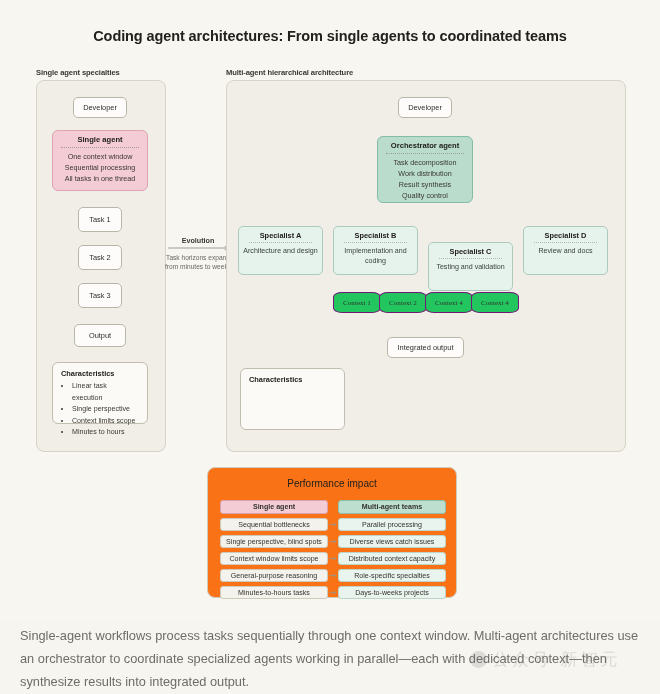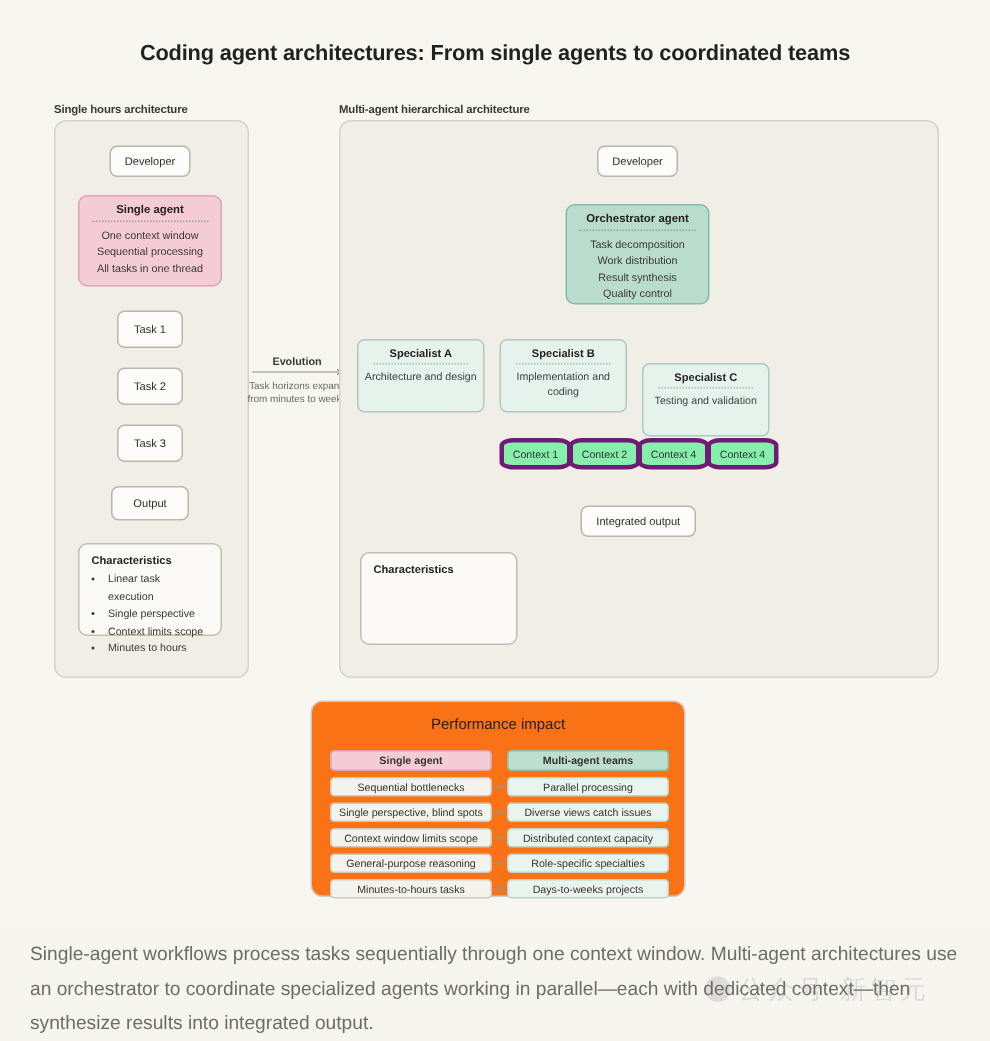--- a/index.html
+++ b/index.html
@@ -40,23 +40,23 @@
   .card .rule{border-top:1px dotted #a59c90;margin:0 2px 3px 2px;height:0;}
   .card .ln{font-size:7.2px;line-height:11px;color:#3a3731;}
   .spec{
     position:absolute;box-sizing:border-box;border-radius:5px;border:1px solid #aecabe;
     background:#e6f3ed;padding:4px 4px;text-align:center;
   }
   .spec .hdr{font-size:7.4px;font-weight:700;color:#23211e;margin-bottom:2px;}
   .spec .rule{border-top:1px dotted #a9bdb3;margin:0 6px 3px 6px;height:0;}
   .spec .ln{font-size:7.1px;line-height:10px;color:#39403b;}
   .cyl{
-    position:absolute;box-sizing:border-box;background:#86efac;border:3px solid #701a75;
+    position:absolute;box-sizing:border-box;background:#22c55e;border:1px solid #701a75;
     border-radius:9px/5px;display:flex;align-items:center;justify-content:center;
-    font-size:7.1px;color:#2f3531;
+    font-size:7.1px;color:#2f3531;font-family:Liberation Serif, serif;
   }
   .charbox{
     position:absolute;box-sizing:border-box;background:#fbfaf6;border:1px solid #c2bdb0;
     border-radius:6px;padding:6px 8px;
   }
   .charbox .ct{font-size:7.4px;font-weight:700;color:#23211e;margin-bottom:3px;}
   .charbox ul{margin:0;padding-left:11px;}
   .charbox li{font-size:7.1px;line-height:11.5px;color:#3b3833;}
   .evo-title{position:absolute;font-size:7.2px;font-weight:700;color:#3a3833;text-align:center;}
   .evo-sub{position:absolute;font-size:6.6px;line-height:8.6px;color:#6b6760;text-align:center;}
@@ -81,21 +81,21 @@
     background:rgba(120,120,120,0.20);}
   svg.lines{position:absolute;left:0;top:0;width:660px;height:620px;pointer-events:none;}
 </style>
 </head>
 <body>
 
 <div class="figure">
 
   <div class="fig-title">Coding agent architectures: From single agents to coordinated teams</div>
 
-  <div class="sec-label" style="left:36px;top:68px;">Single hours architecture</div>
+  <div class="sec-label" style="left:36px;top:68px;">Single agent specialties</div>
   <div class="sec-label" style="left:226px;top:68px;">Multi-agent hierarchical architecture</div>
 
   <svg class="lines" viewBox="0 0 660 620">
     <defs>
       <marker id="ar" markerWidth="6" markerHeight="6" refX="4.4" refY="2.4" orient="auto">
         <path d="M0,0 L4.6,2.4 L0,4.8" fill="none" stroke="#8d887c" stroke-width="0.9"></path>
       </marker>
       <marker id="arg" markerWidth="6" markerHeight="6" refX="4.4" refY="2.4" orient="auto">
         <path d="M0,0 L4.6,2.4 L0,4.8" fill="none" stroke="#9dbdae" stroke-width="0.9"></path>
       </marker>
@@ -192,20 +192,25 @@
   </div>
   <div class="spec" style="left:333px;top:226px;width:85px;height:49px;">
     <div class="hdr">Specialist B</div>
     <div class="rule"></div>
     <div class="ln">Implementation and coding</div>
   </div>
   <div class="spec" style="left:428px;top:226px;width:85px;height:49px;margin-top:16px;">
     <div class="hdr">Specialist C</div>
     <div class="rule"></div>
     <div class="ln">Testing and validation</div>
+  </div>
+  <div class="spec" style="left:523px;top:226px;width:85px;height:49px;">
+    <div class="hdr">Specialist D</div>
+    <div class="rule"></div>
+    <div class="ln">Review and docs</div>
   </div>
 
   <div class="cyl" style="left:333px;top:292px;width:48px;height:21px;">Context 1</div>
   <div class="cyl" style="left:379px;top:292px;width:48px;height:21px;">Context 2</div>
   <div class="cyl" style="left:425px;top:292px;width:48px;height:21px;">Context 4</div>
   <div class="cyl" style="left:471px;top:292px;width:48px;height:21px;">Context 4</div>
 
   <div class="node" style="left:387px;top:337px;width:77px;height:21px;">Integrated output</div>
 
   <div class="charbox" style="left:240px;top:368px;width:105px;height:62px;">

